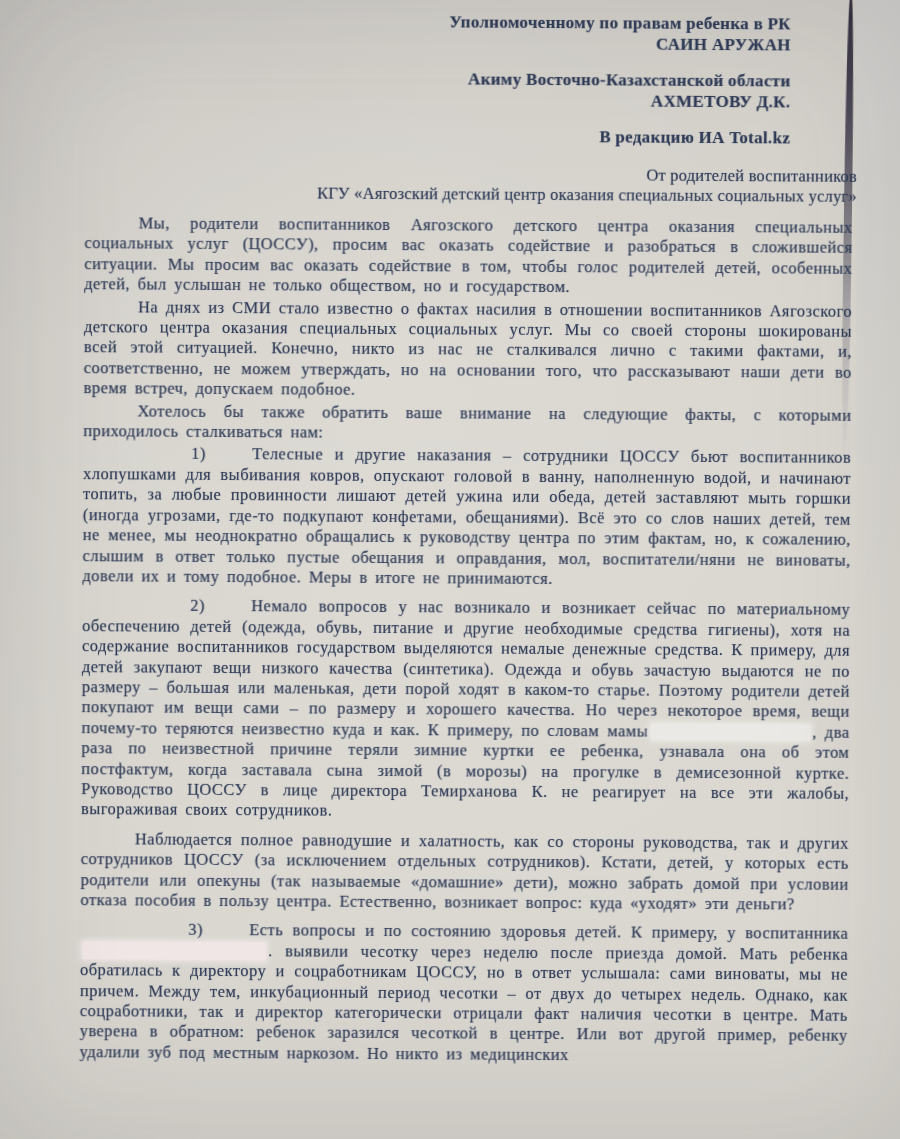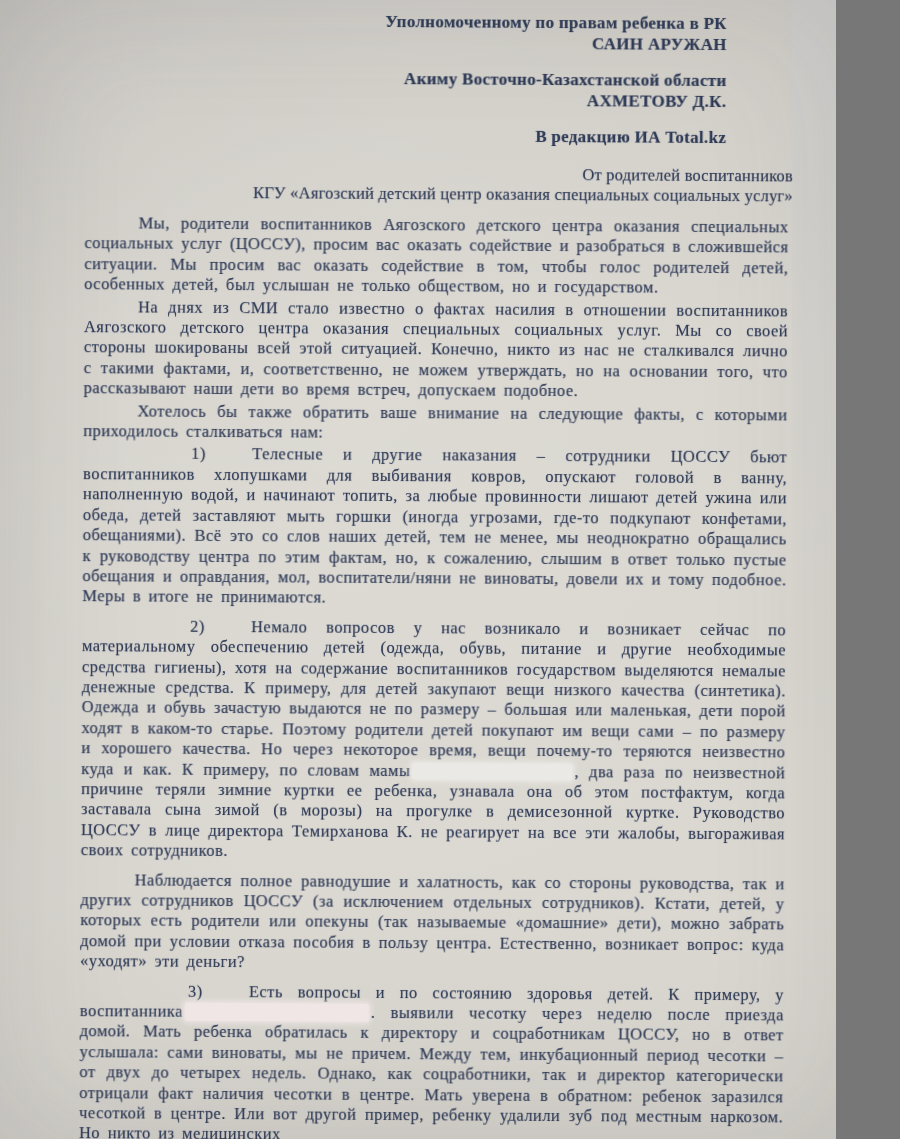--- a/index.html
+++ b/index.html
@@ -1,18 +1,18 @@
 <!DOCTYPE html>
 <html><head>
 <meta charset="utf-8">
 <style>
   html,body{margin:0;padding:0;}
   body{background:#777;font-family:"Liberation Serif","DejaVu Serif",serif;}
   .stage{
-    position:relative;width:836px;height:1139px;overflow:hidden;
+    position:relative;width:900px;height:1139px;overflow:hidden;
     background:
       radial-gradient(120% 90% at 42% 35%, rgba(255,255,255,0.10) 0%, rgba(255,255,255,0) 55%),
       linear-gradient(102deg, rgba(105,105,112,0.10) 0%, rgba(105,105,112,0.03) 18%, rgba(255,255,255,0) 40%),
       linear-gradient(180deg, rgba(90,90,100,0.07) 0%, rgba(255,255,255,0) 30%, rgba(255,255,255,0.06) 78%, rgba(120,120,125,0.05) 100%),
       #d9d6cf;
   }
   .stage::after{content:"";position:absolute;inset:0;box-shadow:inset 0 0 130px rgba(66,66,78,0.13);pointer-events:none;}
   
   .right-strip{
     position:absolute;right:0;top:0;width:44px;height:620px;

